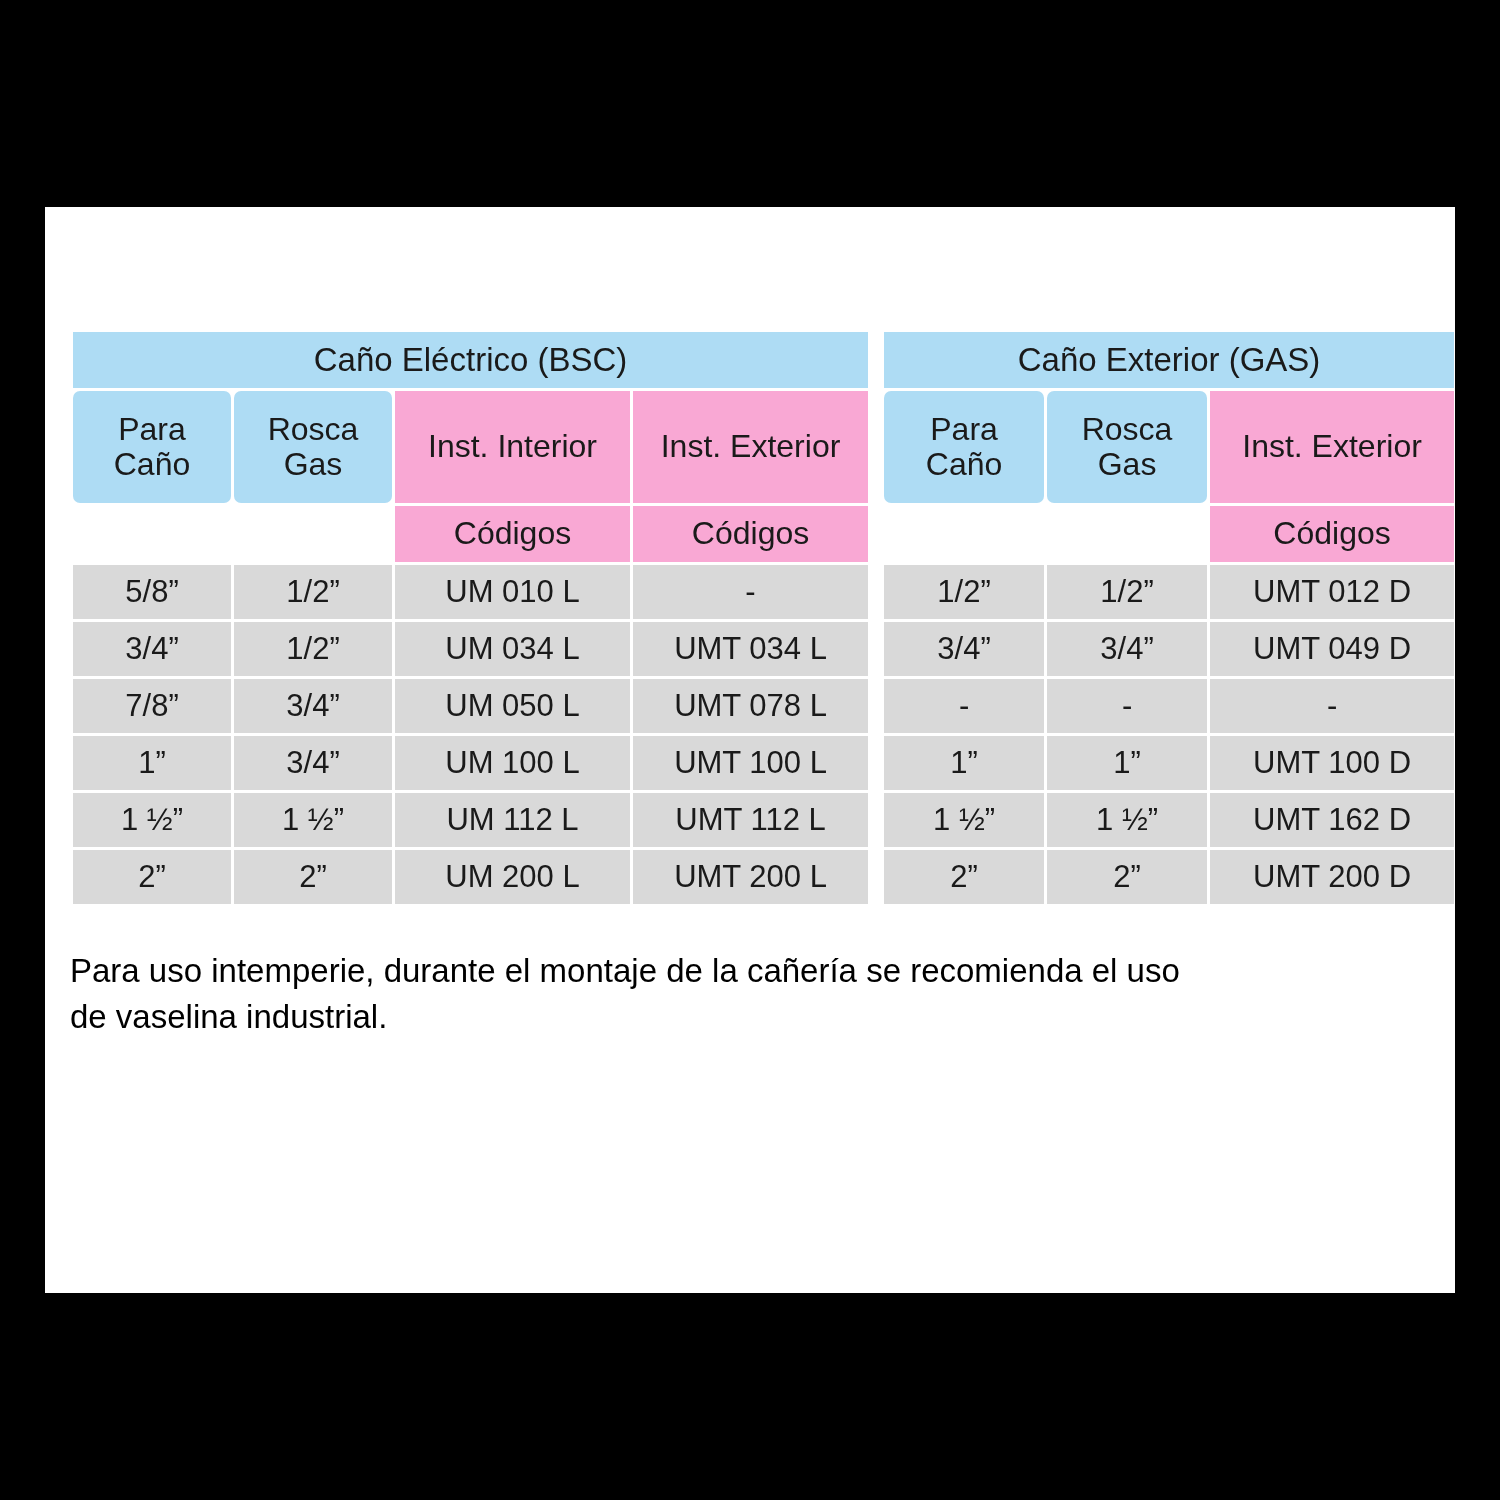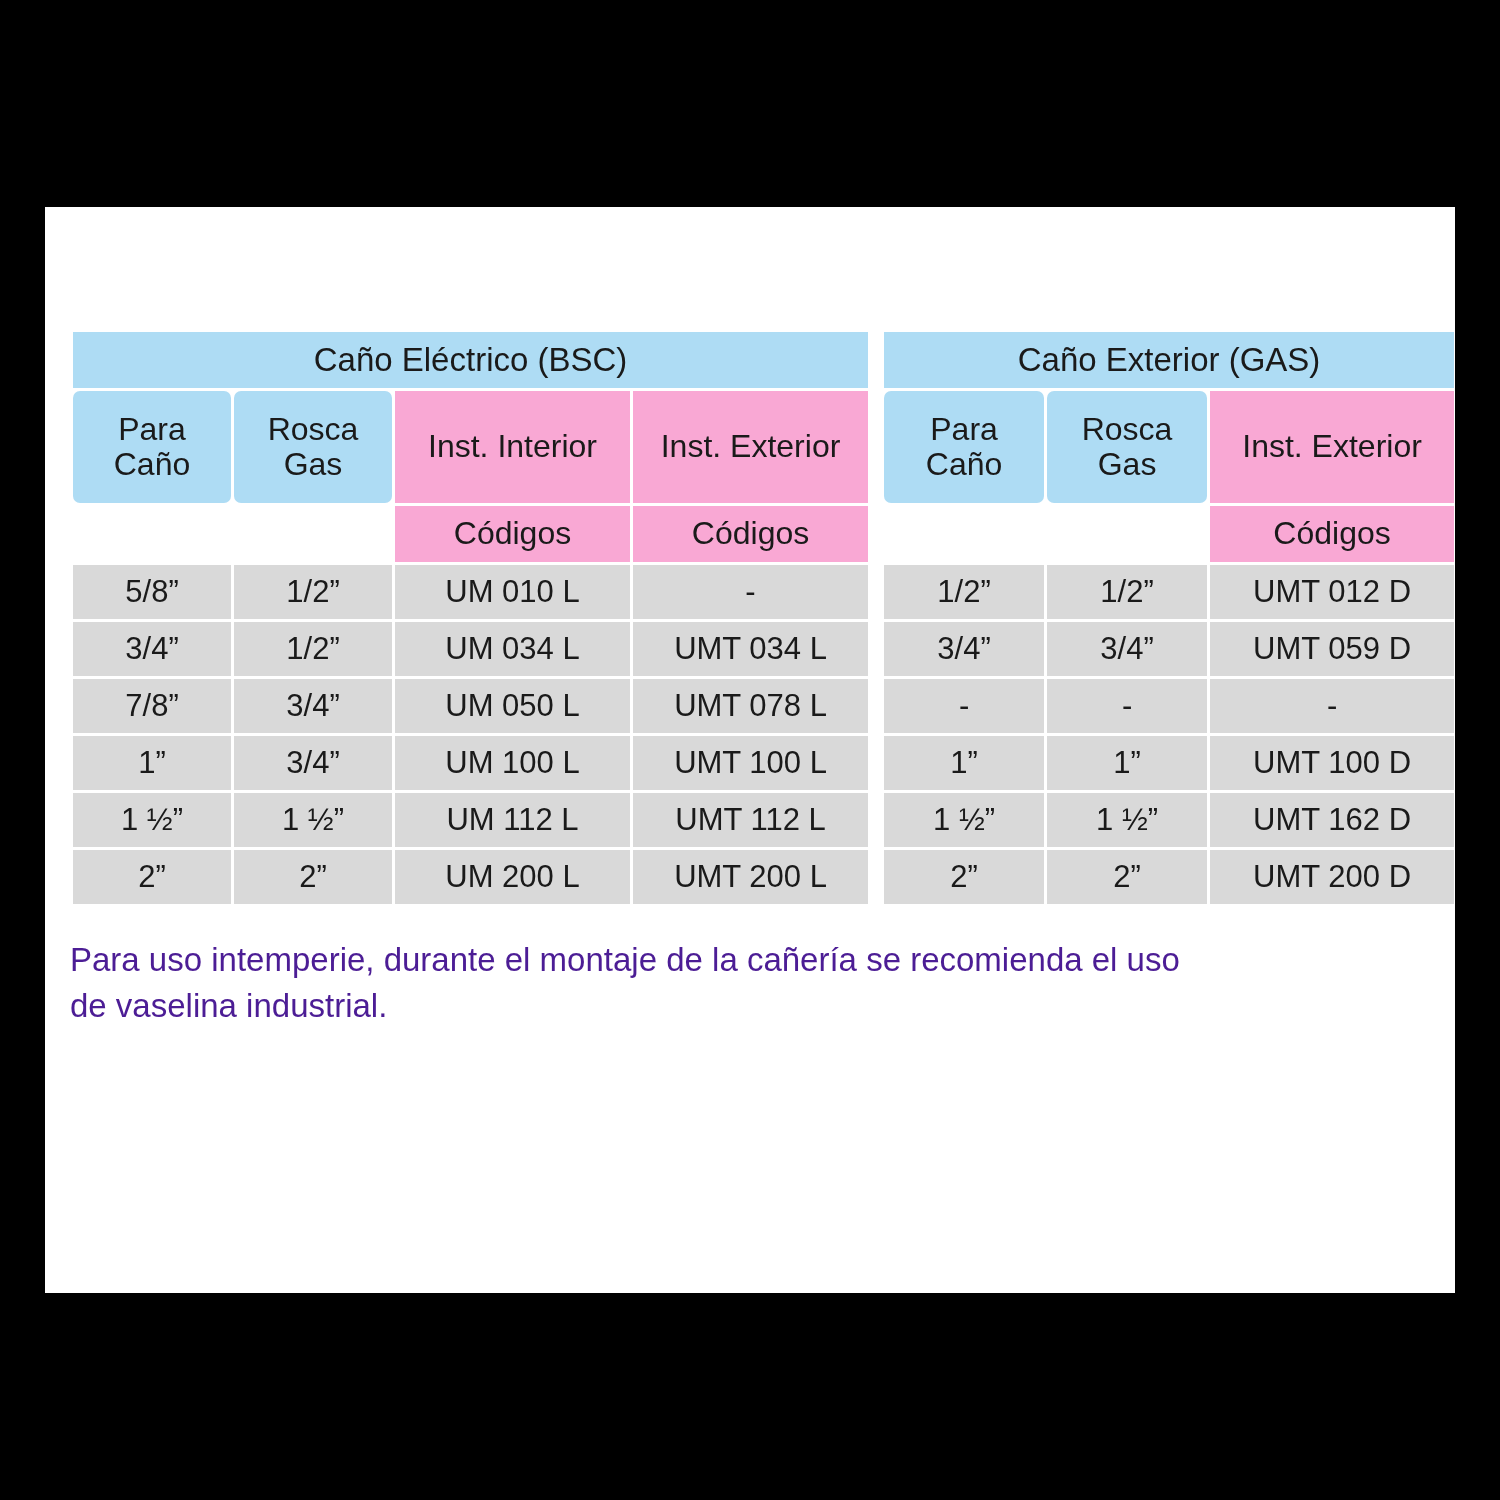--- a/index.html
+++ b/index.html
@@ -70,22 +70,22 @@
     border-radius: 7px;
   }
   table.spec td.blank {
     background: #ffffff;
   }
   .two-line {
     display: block;
     line-height: 1.1;
   }
   .note {
-    margin-top: 30px;
-    color: #4c1d95;
+    margin-top: 41px;
+    color: #000000;
     font-size: 33px;
     line-height: 1.38;
     font-family: "Liberation Sans", sans-serif;
     width: 1270px;
   }
 </style>
 </head>
 <body>
 
 <div id="page">
@@ -156,21 +156,21 @@
           <td>UMT 012 D</td>
         </tr>
         <tr>
           <td>3/4”</td>
           <td>1/2”</td>
           <td>UM 034 L</td>
           <td>UMT 034 L</td>
           <td class="blank"></td>
           <td>3/4”</td>
           <td>3/4”</td>
-          <td>UMT 059 D</td>
+          <td>UMT 049 D</td>
         </tr>
         <tr>
           <td>7/8”</td>
           <td>3/4”</td>
           <td>UM 050 L</td>
           <td>UMT 078 L</td>
           <td class="blank"></td>
           <td>-</td>
           <td>-</td>
           <td>-</td>

